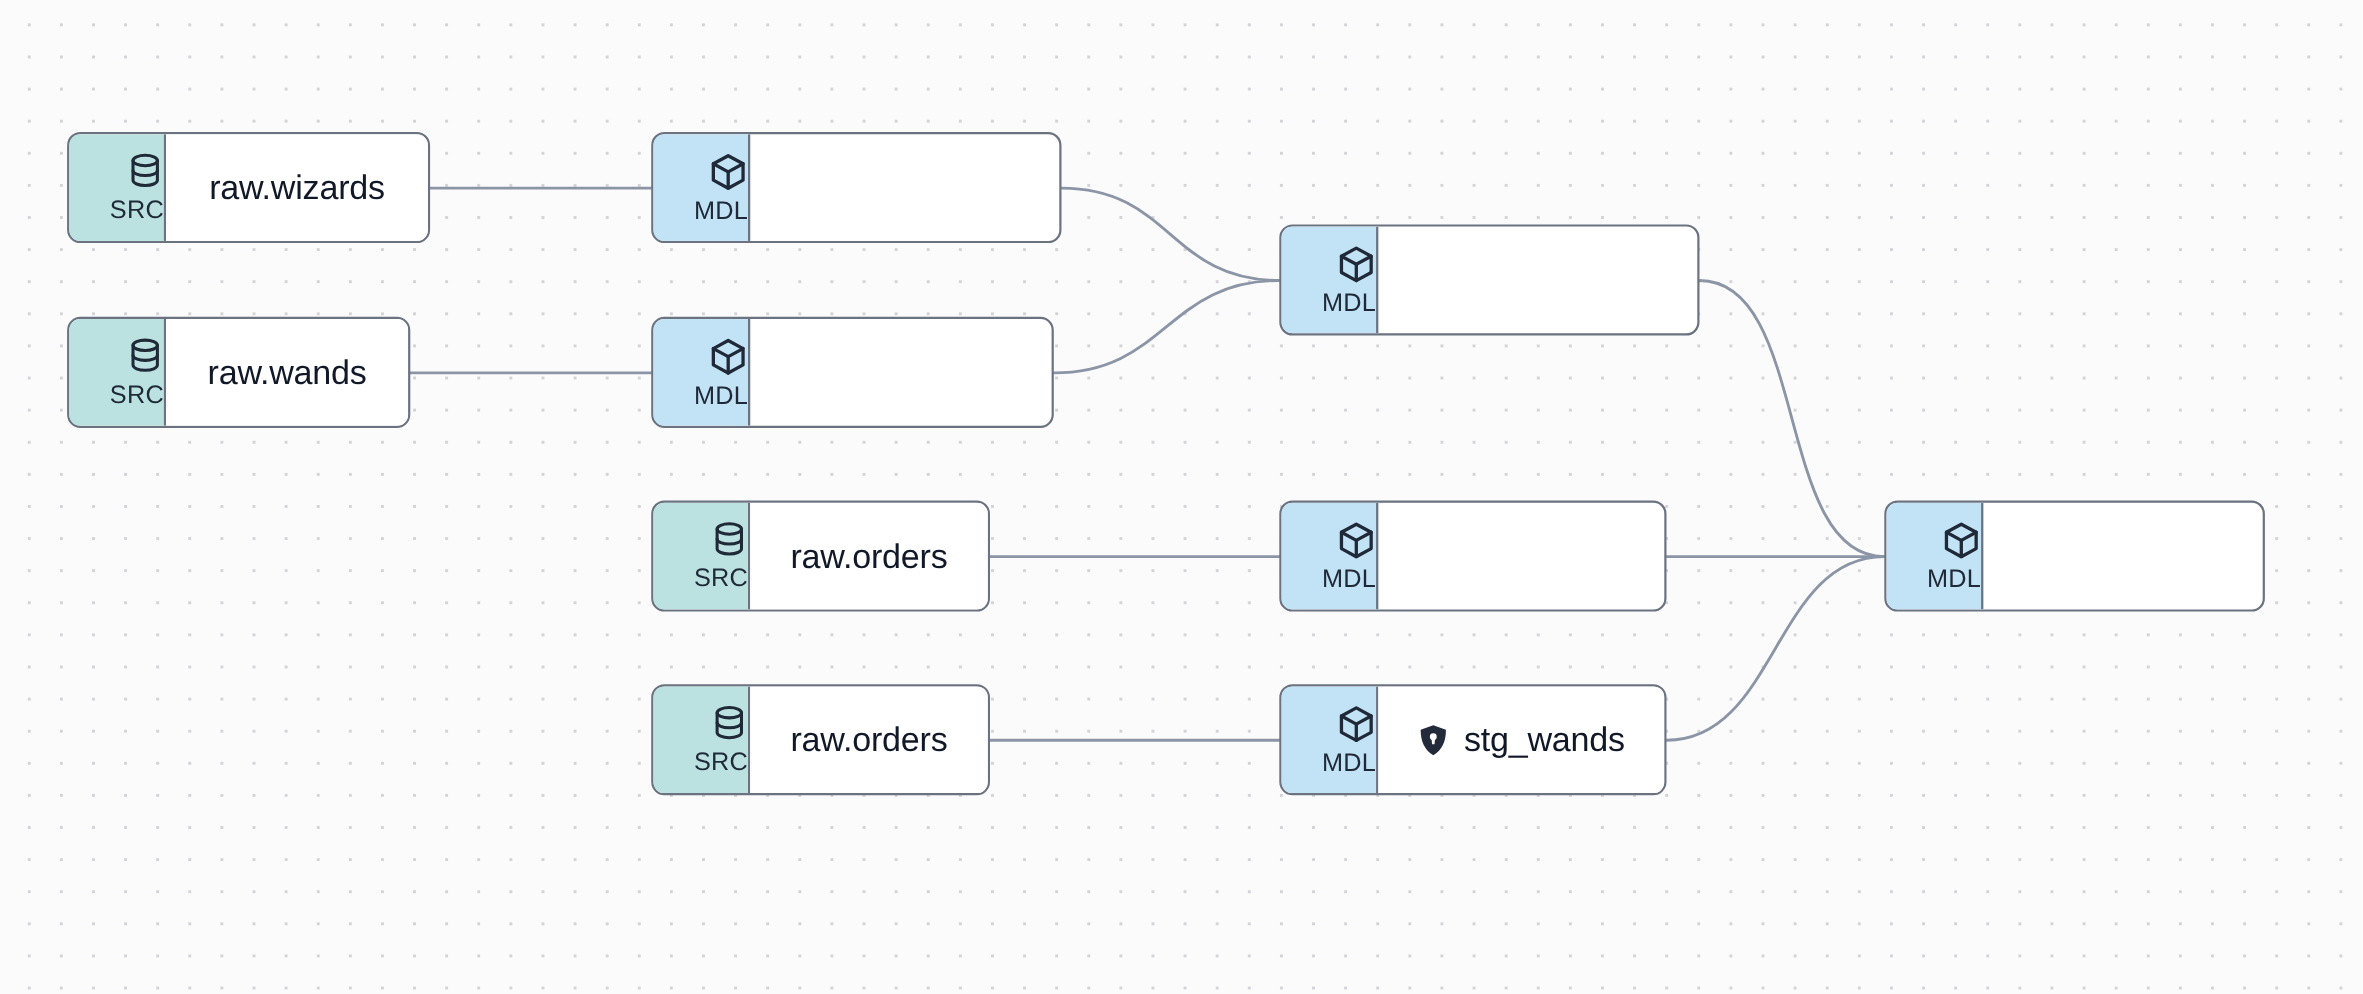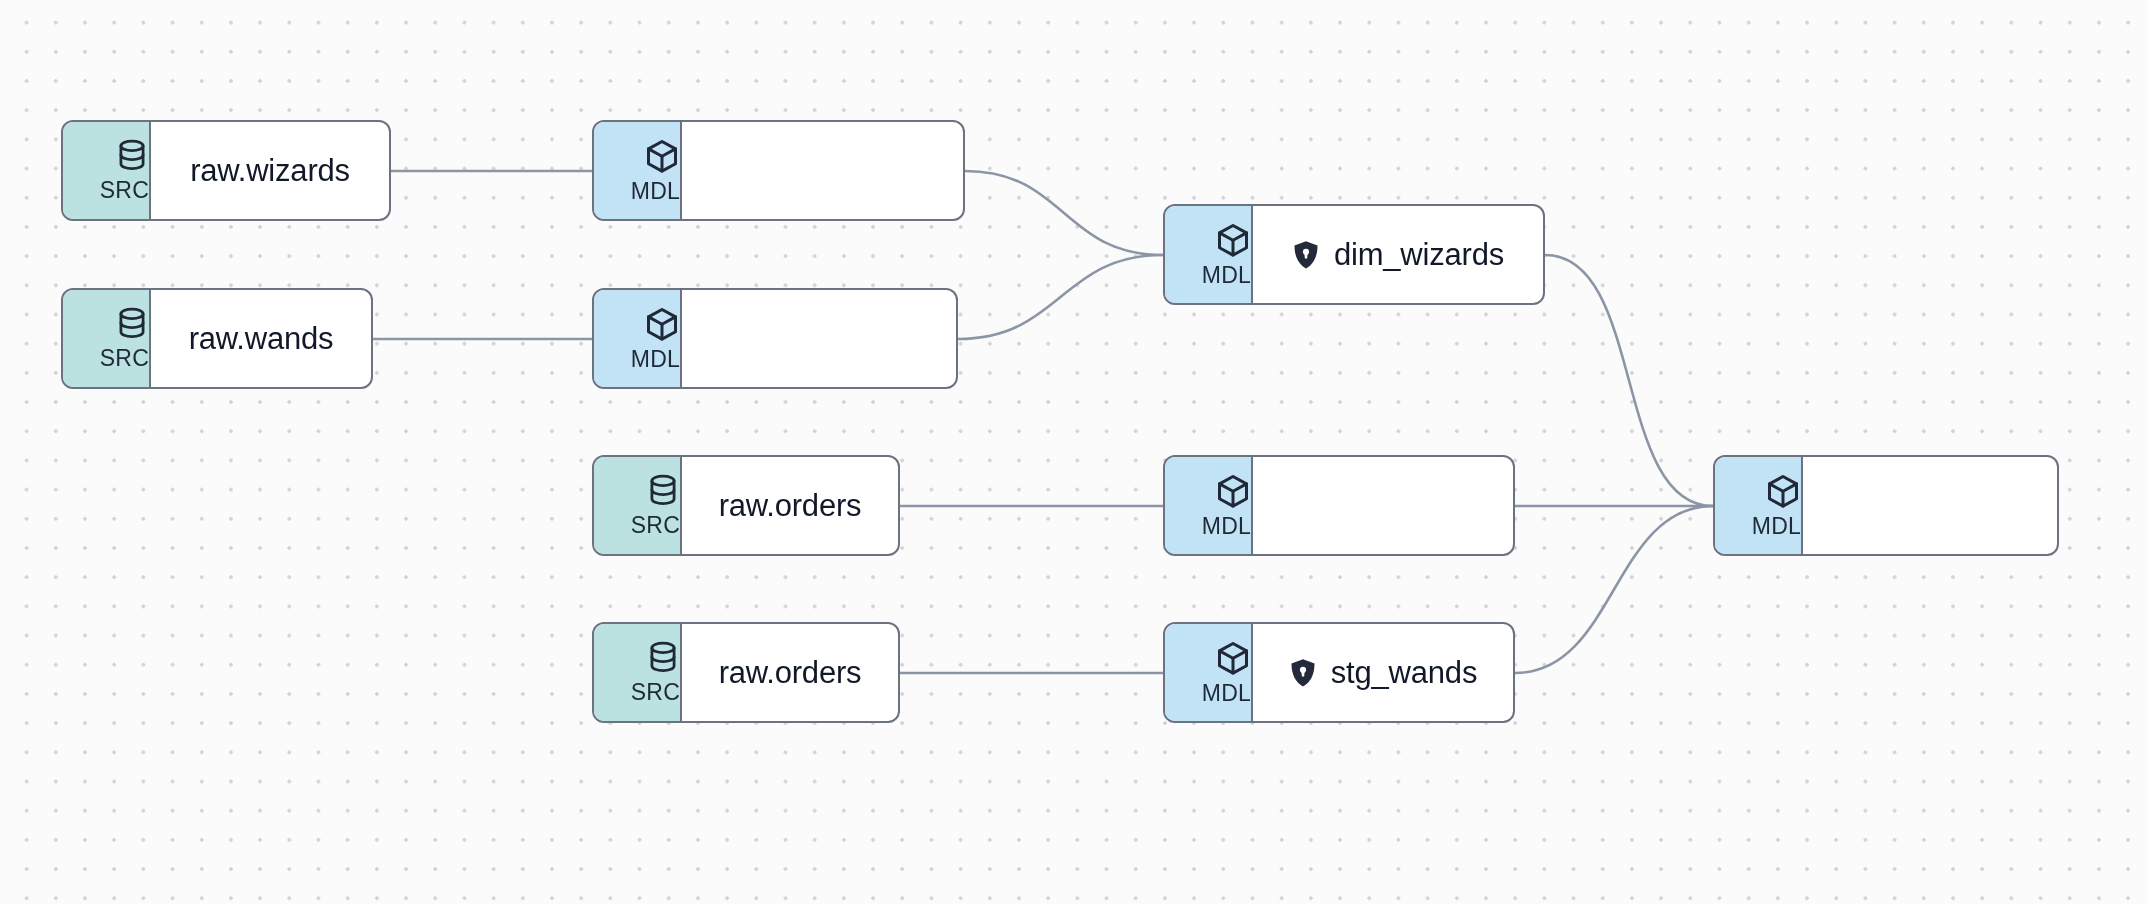--- a/index.html
+++ b/index.html
@@ -62,21 +62,20 @@
     margin-top: 3px;
   }
   .node-body {
     flex: 1 1 auto;
     display: flex;
     align-items: center;
     justify-content: center;
     gap: 14px;
     padding: 0 18px;
     background: #ffffff;
-    border-radius: 32px;
   }
   .node-label {
     font-size: 31px;
     color: #111827;
     white-space: nowrap;
     letter-spacing: -0.2px;
   }
   .shield-icon {
     display: inline-block;
     line-height: 0;
@@ -201,28 +200,20 @@
       </div>
       <div class="node mdl" style="left: 1163px; top: 204px; width: 382px; height: 101px;">
         <div class="node-badge">
           <span class="badge-icon"><svg width="36" height="38" viewBox="0 0 24 25" fill="none" stroke="#1f2937" stroke-width="2" stroke-linecap="round" stroke-linejoin="round">
               <path d="M12 2.2 L21 7.1 V17 L12 21.9 L3 17 V7.1 Z"></path>
               <path d="M3 7.1 L12 12 L21 7.1"></path>
               <path d="M12 12 V21.9"></path>
             </svg></span>
           <span class="badge-text">MDL</span>
         </div>
-        <div class="node-body">
-          <span class="shield-icon"><svg width="28" height="30" viewBox="0 0 22 24" xmlns="http://www.w3.org/2000/svg">
-              <path d="M11 1 L20.2 4.3 C20.2 13.2 17 19.4 11 22.8 C5 19.4 1.8 13.2 1.8 4.3 Z" fill="#232b3b"></path>
-              <circle cx="11" cy="9.4" r="2.5" fill="#ffffff"></circle>
-              <path d="M9.6 9.6 h2.8 l-0.5 5.2 h-1.8 Z" fill="#ffffff"></path>
-            </svg></span>
-          <span class="node-label">dim_wizards</span>
-        </div>
       </div>
       <div class="node mdl" style="left: 1713px; top: 455px; width: 346px; height: 101px;">
         <div class="node-badge">
           <span class="badge-icon"><svg width="36" height="38" viewBox="0 0 24 25" fill="none" stroke="#1f2937" stroke-width="2" stroke-linecap="round" stroke-linejoin="round">
               <path d="M12 2.2 L21 7.1 V17 L12 21.9 L3 17 V7.1 Z"></path>
               <path d="M3 7.1 L12 12 L21 7.1"></path>
               <path d="M12 12 V21.9"></path>
             </svg></span>
           <span class="badge-text">MDL</span>
         </div>

